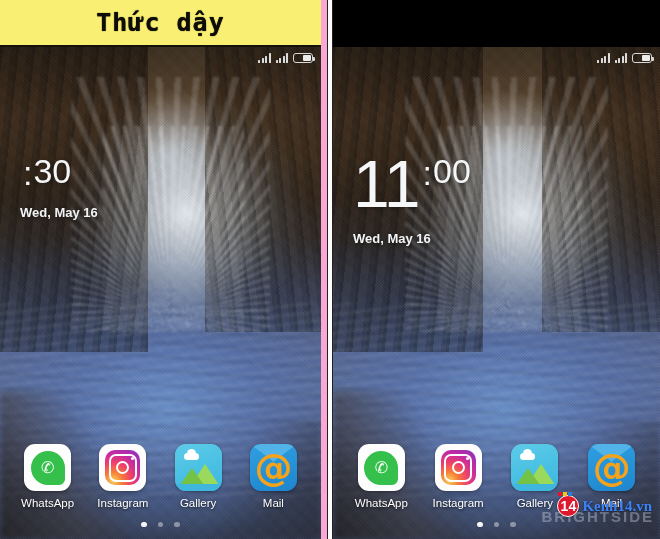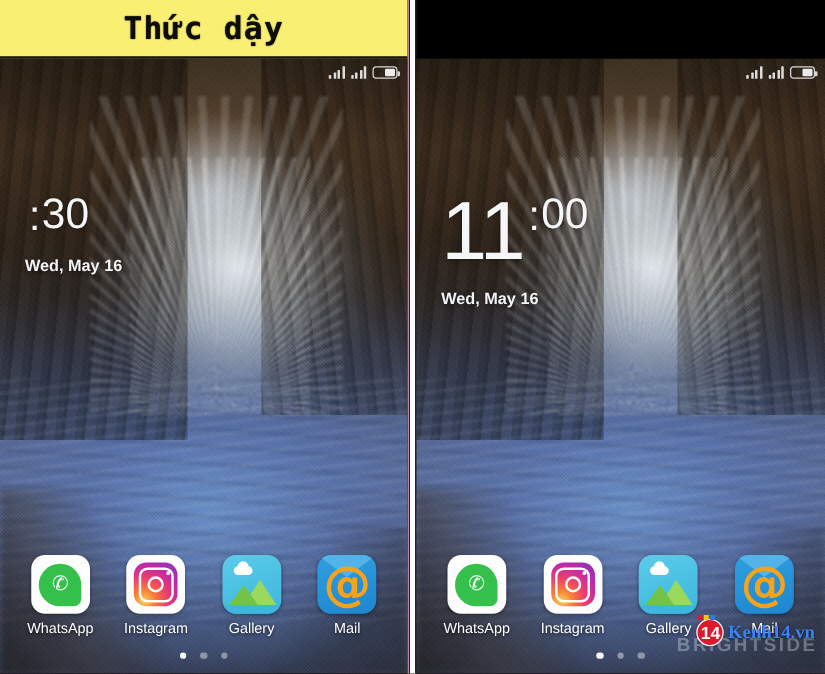--- a/index.html
+++ b/index.html
@@ -9,21 +9,21 @@
     font-family:"Liberation Sans", sans-serif;
   }
   .comparison {
     position:relative; width:660px; height:539px;
     display:flex; background:#111;
   }
   .panel {
     position:relative; width:327px; height:539px;
     overflow:hidden; background:#000;
   }
-  .panel.left  { border-right:1px solid #f9a8d4; }
+  .panel.left  { border-right:6px solid #f9a8d4; }
   .divider {
     width:6px; height:539px; background:#fdfdfd;
     border-left:1px solid #222; border-right:1px solid #222;
     flex:0 0 auto;
   }
   
   .caption-bar {
     position:absolute; top:0; left:0; right:0; height:47px;
     background:#f9ef72;
     display:flex; align-items:center; justify-content:center;

